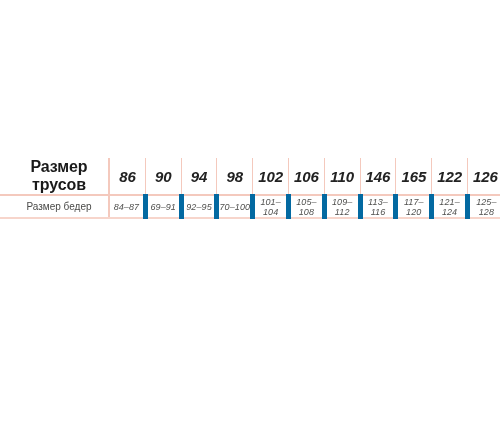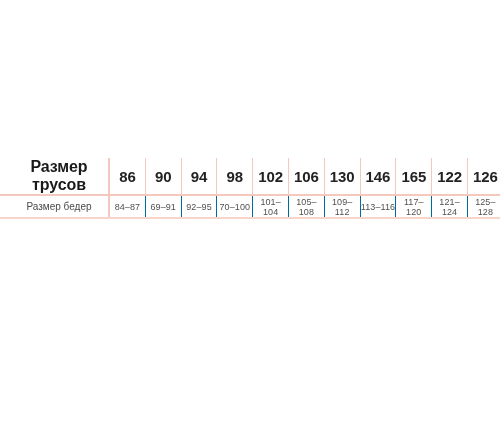--- a/index.html
+++ b/index.html
@@ -53,21 +53,21 @@
     border-right: 2px solid #f4c9bd;
   }
   tr.header-row td.last-col {
     border-right: 0;
   }
 
   
   tr.data-row td {
     height: 21px;
     border-bottom: 2px solid #f7d5cb;
-    border-right: 1px solid #0369a1;
+    border-right: 5px solid #0369a1;
     font-size: 9px;
     color: #50504e;
     letter-spacing: 0.1px;
   }
   tr.data-row td.row-label-cell {
     border-right: 2px solid #f4c9bd;
   }
   tr.data-row td.last-col {
     border-right: 0;
   }
@@ -86,38 +86,39 @@
   }
   tr.data-row td.row-label-cell {
     font-size: 10px;
     font-weight: normal;
     color: #4a4a48;
     letter-spacing: 0;
   }
 
   td.value-cell {
     width: 34.8px;
+    font-style: italic;
   }
 </style>
 </head>
 <body>
 
 <div id="size-chart-wrapper">
   <table class="size-table">
     <tbody>
 
       <tr class="header-row">
         <td class="row-label-cell">Размер трусов</td>
         <td class="value-cell">86</td>
         <td class="value-cell">90</td>
         <td class="value-cell">94</td>
         <td class="value-cell">98</td>
         <td class="value-cell">102</td>
         <td class="value-cell">106</td>
-        <td class="value-cell">130</td>
+        <td class="value-cell">110</td>
         <td class="value-cell">146</td>
         <td class="value-cell">165</td>
         <td class="value-cell">122</td>
         <td class="value-cell last-col">126</td>
       </tr>
 
       <tr class="data-row">
         <td class="row-label-cell">Размер бедер</td>
         <td class="value-cell">84–87</td>
         <td class="value-cell">69–91</td>

